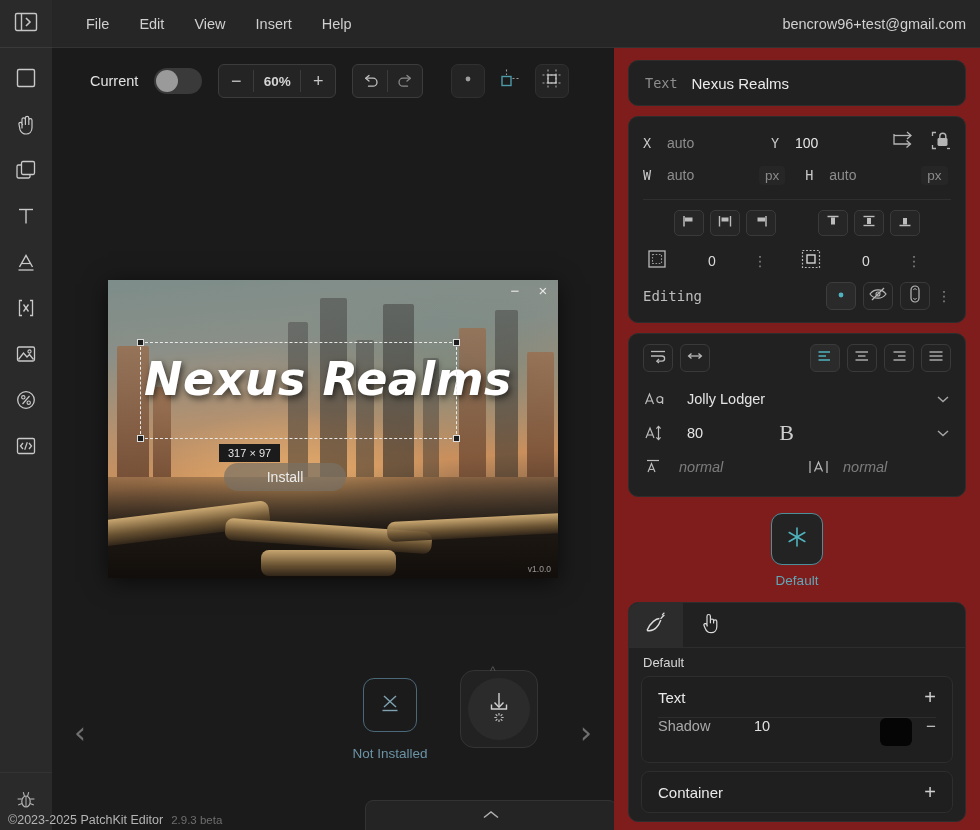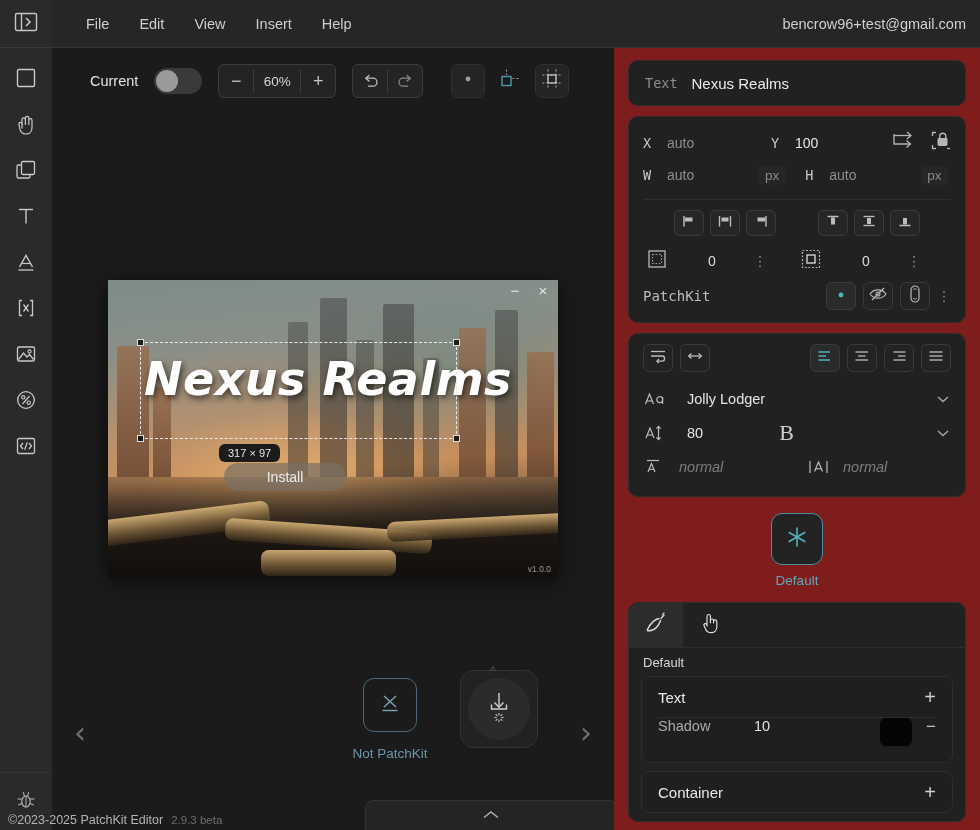--- a/index.html
+++ b/index.html
@@ -58,21 +58,21 @@
   .switch .knob { width: 22px; height: 22px; border-radius: 50%; background: #9a9a9a; }
   .seg-group {
     display: flex; align-items: center; border: 1px solid #3c3c3c; border-radius: 6px;
     background: #242424; height: 34px; overflow: hidden;
   }
   .seg-btn {
     min-width: 34px; height: 32px; display: flex; align-items: center; justify-content: center;
     color: #c6c6c6; font-size: 18px; cursor: pointer; padding: 0 8px;
   }
   .seg-div { width: 1px; height: 22px; background: #3c3c3c; }
-  .zoom-val { font-size: 13.5px; color: #d4d4d4; min-width: 46px; text-align: center; }
+  .zoom-val { font-size: 13.5px; color: #d4d4d4; min-width: 46px; text-align: center; font-weight: bold; }
   .icon-sq {
     width: 34px; height: 34px; border-radius: 7px; background: #242424;
     display: flex; align-items: center; justify-content: center; cursor: pointer;
     border: 1px solid #303030;
   }
   #snap-group { display: flex; align-items: center; gap: 8px; margin-left: 12px; }
 
   
   #canvas {
     position: absolute; left: 52px; top: 114px; width: 562px; height: 686px;
@@ -117,21 +117,21 @@
   }
   #sel-box {
     position: absolute; left: 32px; top: 62px; width: 317px; height: 97px;
     border: 1px dashed #e8e8e8; z-index: 6;
   }
   .handle { position: absolute; width: 7px; height: 7px; background: #1d1d1d; border: 1px solid #ddd; }
   .handle.tl { left: -4px; top: -4px; } .handle.tr { right: -4px; top: -4px; }
   .handle.bl { left: -4px; bottom: -4px; } .handle.br { right: -4px; bottom: -4px; }
   #dim-badge {
     position: absolute; left: 111px; top: 164px; z-index: 7;
-    background: #1b1b1b; color: #e6e6e6; font-size: 11px; padding: 3px 9px; border-radius: 6px;
+    background: #1b1b1b; color: #e6e6e6; font-size: 11px; padding: 3px 9px; border-radius: 0;
   }
   #install-btn {
     position: absolute; left: 116px; top: 183px; z-index: 6;
     width: 122px; height: 28px; border-radius: 14px;
     background: rgba(120,112,100,.72);
     display: flex; align-items: center; justify-content: center;
     color: #ececec; font-size: 14px; cursor: pointer;
   }
   #version-tag { position: absolute; right: 7px; bottom: 4px; z-index: 6; font-size: 8.5px; color: rgba(235,235,235,.6); }
 
@@ -479,21 +479,21 @@
       <div id="status-block">
         <div id="status-icon">
           <span>
             <svg width="28" height="26" viewBox="0 0 28 26">
                 <line x1="8" y1="6" x2="20" y2="17" stroke="#7fa3b2" stroke-width="1.4"></line>
                 <line x1="20" y1="6" x2="8" y2="17" stroke="#7fa3b2" stroke-width="1.4"></line>
                 <line x1="6.5" y1="20.5" x2="21.5" y2="20.5" stroke="#7fa3b2" stroke-width="1.4"></line>
               </svg>
           </span>
         </div>
-        <div id="status-text">Not PatchKit</div>
+        <div id="status-text">Not Installed</div>
       </div>
 
       <div id="dl-button">
         <div id="dl-caret">^</div>
         <div id="dl-inner">
           <span>
             <svg width="34" height="38" viewBox="0 0 34 38">
               <line x1="17" y1="5" x2="17" y2="19" stroke="#d0d0d0" stroke-width="1.4"></line>
               <polyline points="12.5,14.5 17,19.3 21.5,14.5" fill="none" stroke="#d0d0d0" stroke-width="1.4"></polyline>
               <polyline points="9.5,16.5 9.5,21 24.5,21 24.5,16.5" fill="none" stroke="#d0d0d0" stroke-width="1.4"></polyline>
@@ -657,21 +657,21 @@
                   <rect x="7" y="7" width="8" height="8" fill="none" stroke="#d4d4d4" stroke-width="1.4"></rect>
                 </svg>
             </span>
           </div>
           <span class="pad-val">0</span>
           <span class="kebab">⋮</span>
         </div>
       </div>
 
       <div class="overflow-row">
-        <span class="overflow-lbl">PatchKit</span>
+        <span class="overflow-lbl">Editing</span>
         <div class="of-btns">
           <div class="of-btn active">
             <span>
               <svg width="12" height="12" viewBox="0 0 12 12">
                   <circle cx="6" cy="6" r="2.4" fill="#4fb3bf"></circle>
                 </svg>
             </span>
           </div>
           <div class="of-btn">
             <span>

